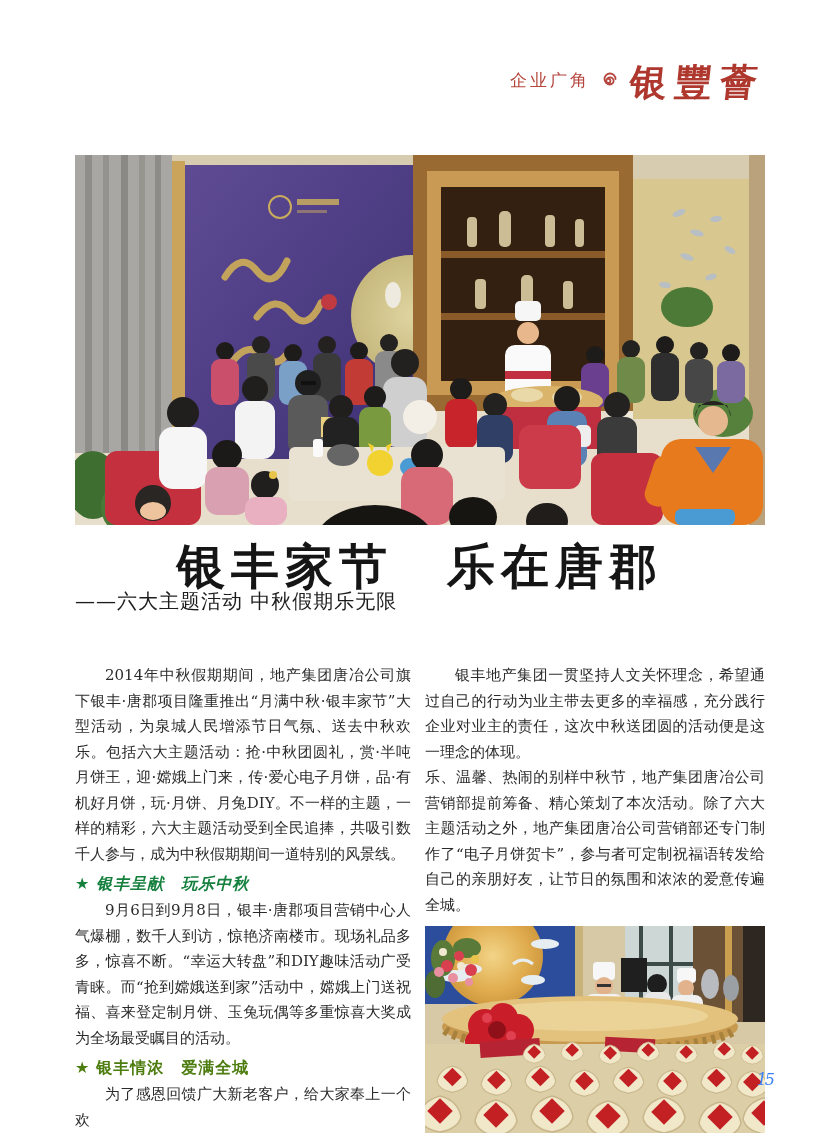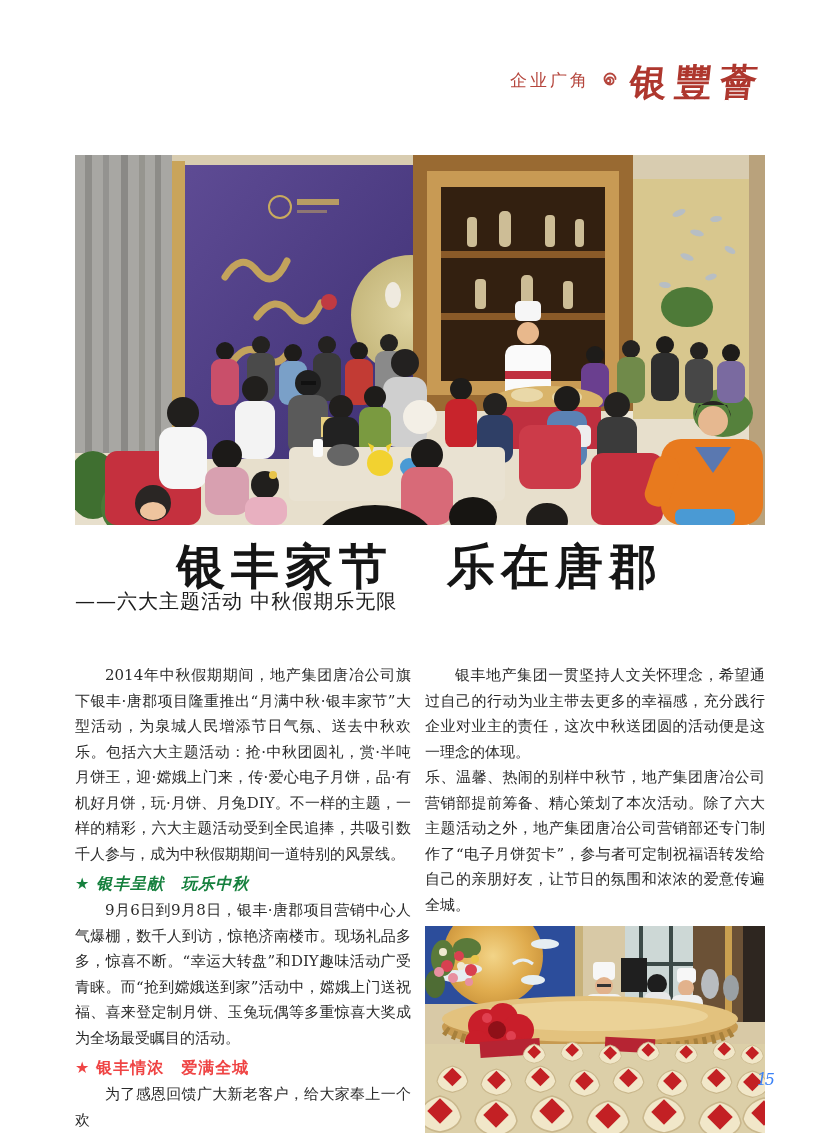--- a/index.html
+++ b/index.html
@@ -288,21 +288,21 @@
   <h1 class="title">银丰家节　乐在唐郡</h1>
   <h2 class="subtitle">——六大主题活动 中秋假期乐无限</h2>
 
   <div class="columns">
     <div class="col left-col">
       <p class="para indent">2014年中秋假期期间，地产集团唐冶公司旗下银丰·唐郡项目隆重推出“月满中秋·银丰家节”大型活动，为泉城人民增添节日气氛、送去中秋欢乐。包括六大主题活动：抢·中秋团圆礼，赏·半吨月饼王，迎·嫦娥上门来，传·爱心电子月饼，品·有机好月饼，玩·月饼、月兔DIY。不一样的主题，一样的精彩，六大主题活动受到全民追捧，共吸引数千人参与，成为中秋假期期间一道特别的风景线。</p>
       <p class="subhead" style="color:#15803d;font-style:italic;">
         <span class="star">★</span><span class="subhead-text">银丰呈献　玩乐中秋</span>
       </p>
       <p class="para indent">9月6日到9月8日，银丰·唐郡项目营销中心人气爆棚，数千人到访，惊艳济南楼市。现场礼品多多，惊喜不断。“幸运大转盘”和DIY趣味活动广受青睐。而“抢到嫦娥送到家”活动中，嫦娥上门送祝福、喜来登定制月饼、玉兔玩偶等多重惊喜大奖成为全场最受瞩目的活动。</p>
-      <p class="subhead" style="color:#ef4444;">
+      <p class="subhead" style="color:#4d7c0f;">
         <span class="star">★</span><span class="subhead-text">银丰情浓　爱满全城</span>
       </p>
       <p class="para indent">为了感恩回馈广大新老客户，给大家奉上一个欢</p>
     </div>
 
     <div class="col right-col">
       <p class="para indent">银丰地产集团一贯坚持人文关怀理念，希望通过自己的行动为业主带去更多的幸福感，充分践行企业对业主的责任，这次中秋送团圆的活动便是这一理念的体现。</p>
       <p class="para">乐、温馨、热闹的别样中秋节，地产集团唐冶公司营销部提前筹备、精心策划了本次活动。除了六大主题活动之外，地产集团唐冶公司营销部还专门制作了“电子月饼贺卡”，参与者可定制祝福语转发给自己的亲朋好友，让节日的氛围和浓浓的爱意传遍全城。</p>
 
       <figure class="photo-bottom">

